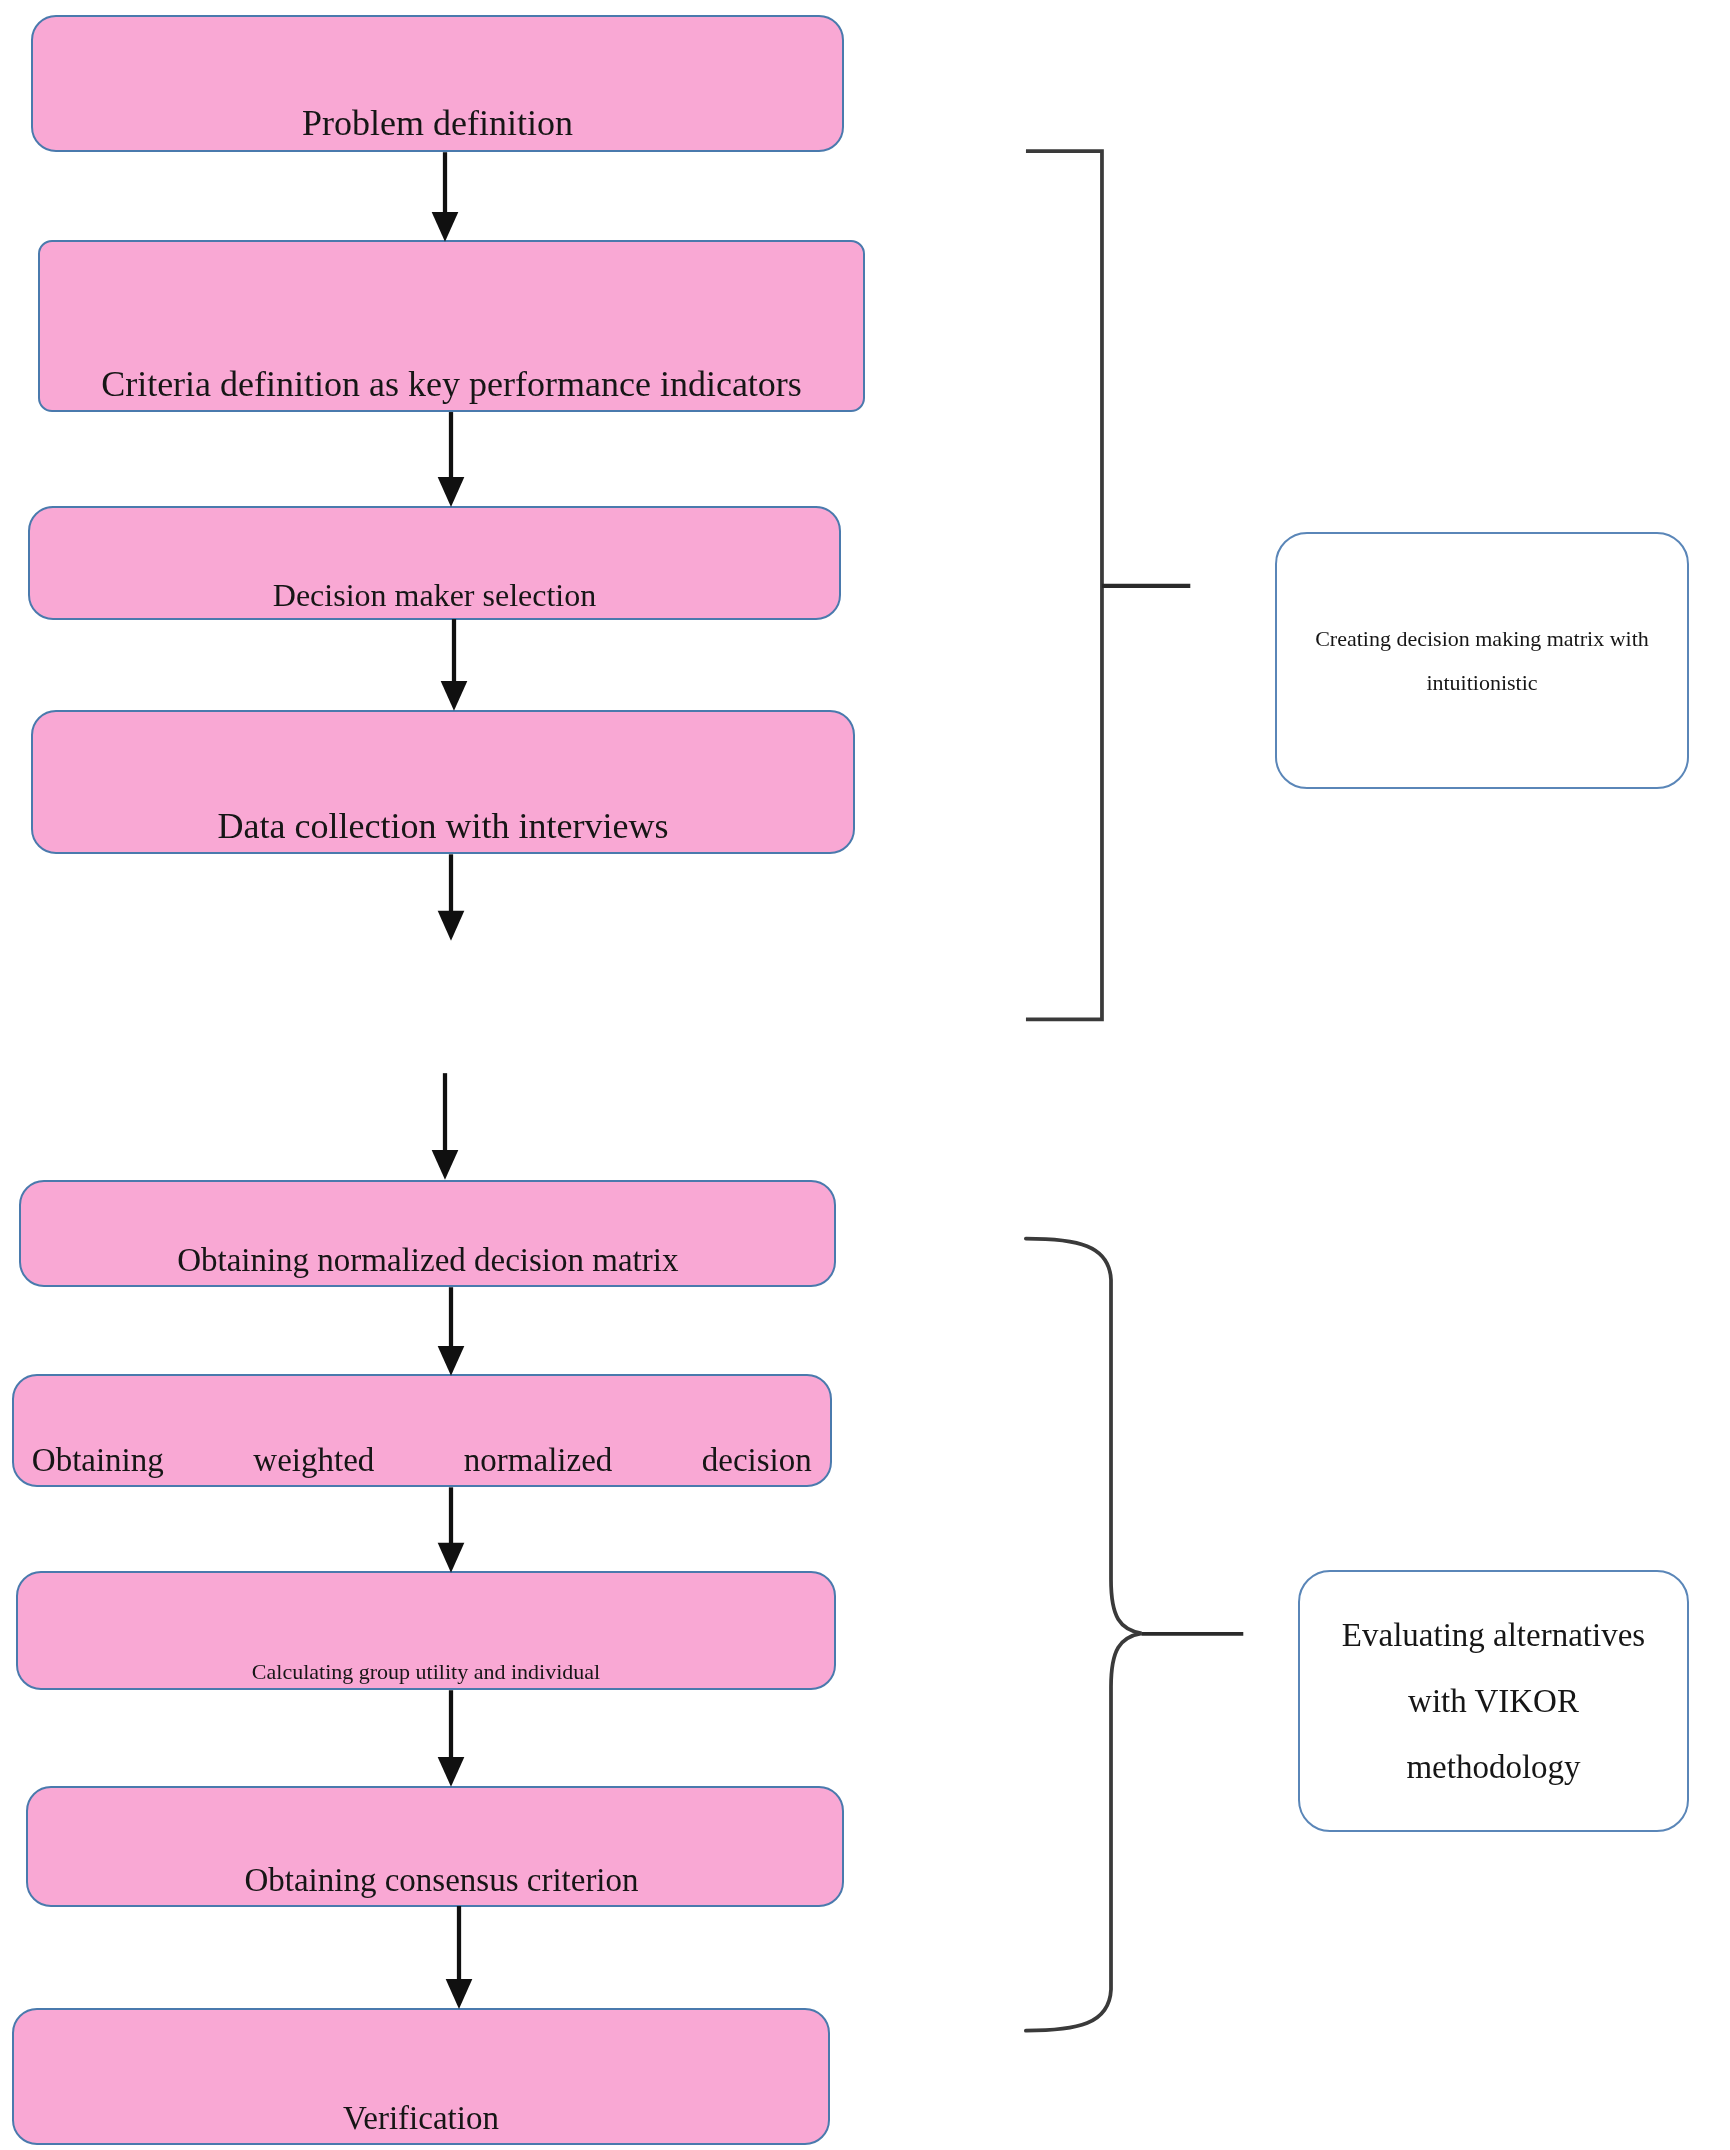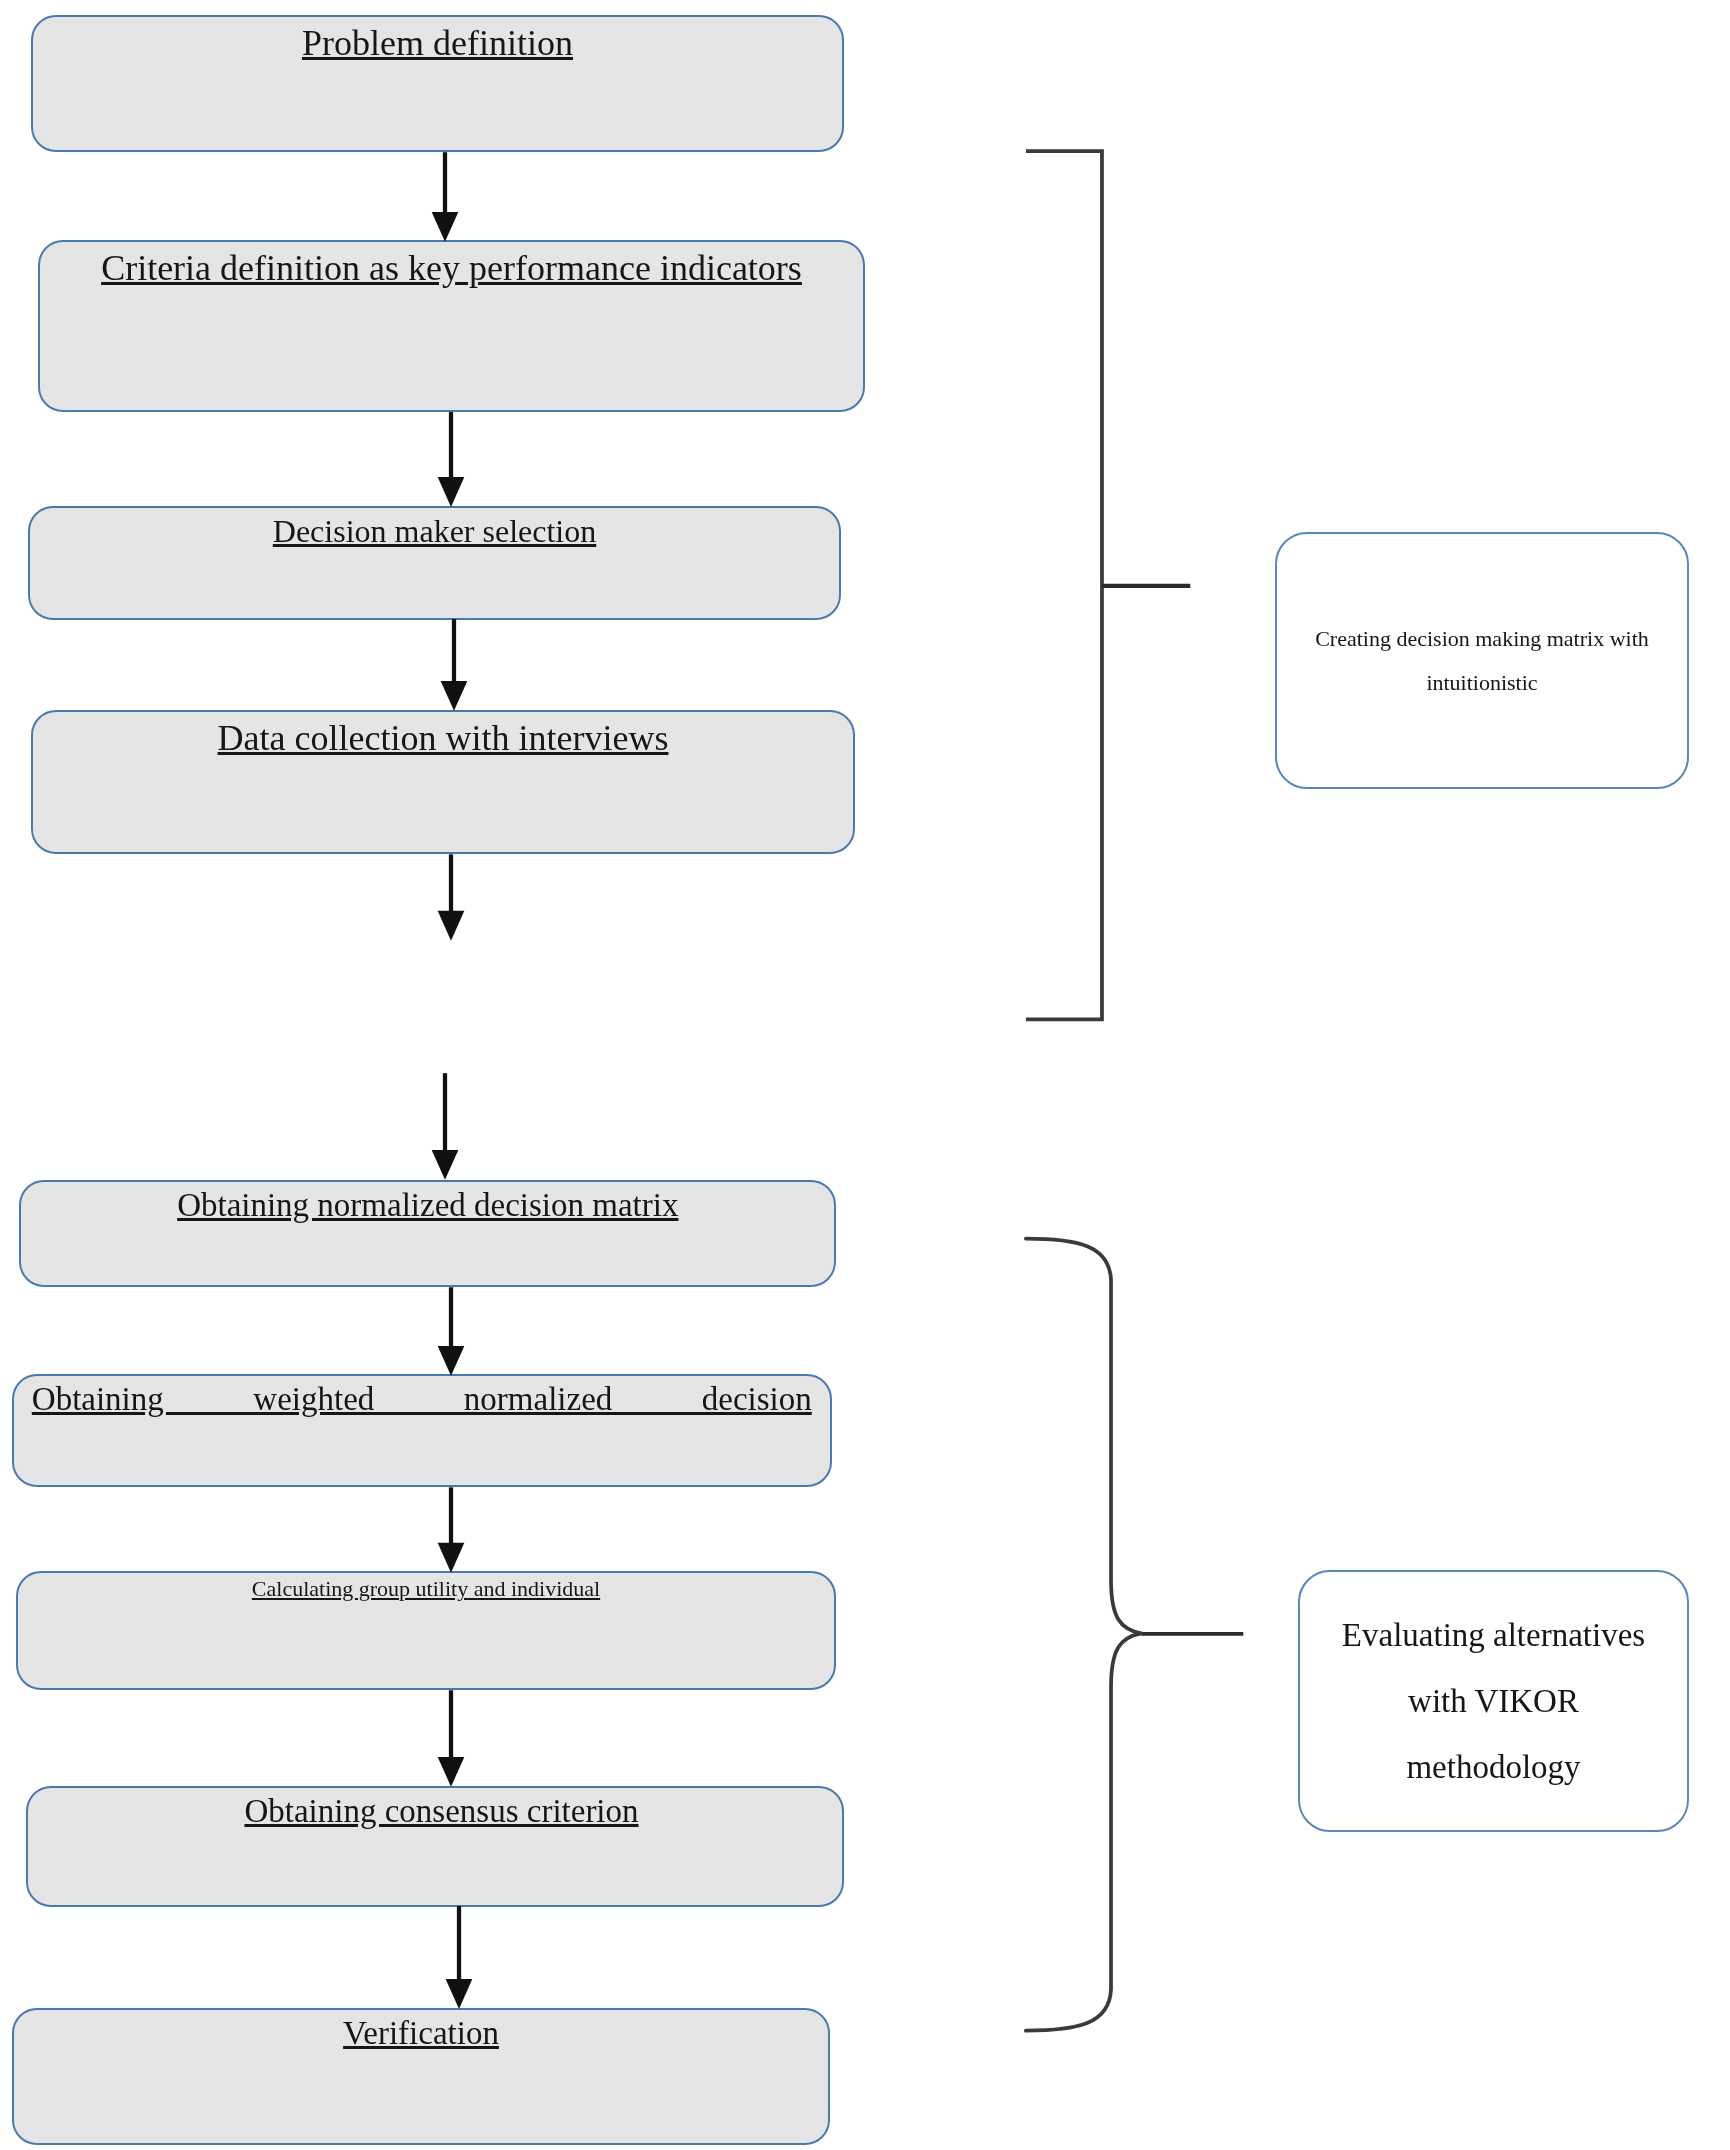--- a/index.html
+++ b/index.html
@@ -15,29 +15,28 @@
     font-family: "Liberation Serif", "DejaVu Serif", serif;
     overflow: hidden;
   }
 
   
   .node {
     position: absolute;
     box-sizing: border-box;
     border: 2.7px solid #4a7aad;
     border-radius: 25px;
-    background: #e5e5e5;
+    background: #f9a8d4;
     display: flex;
-    align-items: flex-start;
+    align-items: flex-end;
     justify-content: center;
     text-align: center;
     color: #161616;
     line-height: 1.45;
     padding: 0 18px;
-    text-decoration: underline;
   }
   .node-label {
     display: block;
     width: 100%;
   }
 
   
   .side-node {
     position: absolute;
     box-sizing: border-box;
@@ -71,21 +70,21 @@
 </style>
 </head>
 <body>
 
 <div id="canvas">
 
   <div class="node" style="left:31px; top:14.5px; width:813px; height:137px; font-size:36px;">
     <span class="node-label">Problem definition</span>
   </div>
 
-  <div class="node" style="left:38px; top:240px; width:827px; height:172px; font-size:36px;">
+  <div class="node" style="left:38px; top:240px; width:827px; height:172px; font-size:36px;border-radius:14px;">
     <span class="node-label">Criteria definition as key performance indicators</span>
   </div>
 
   <div class="node" style="left:28px; top:506px; width:813px; height:114px; font-size:32px;">
     <span class="node-label">Decision maker selection</span>
   </div>
 
   <div class="node" style="left:31px; top:710px; width:824px; height:144px; font-size:36px;">
     <span class="node-label">Data collection with interviews</span>
   </div>

